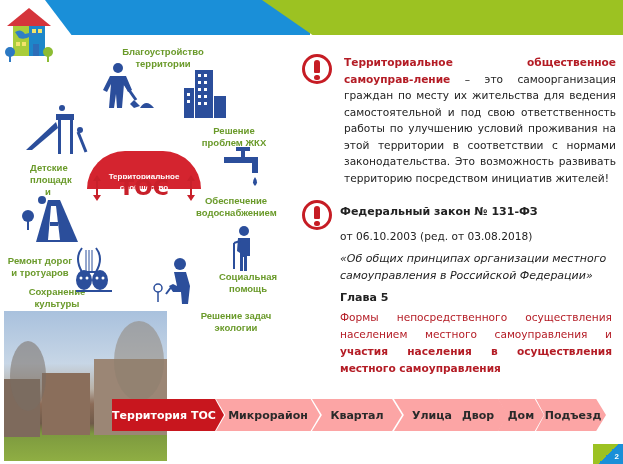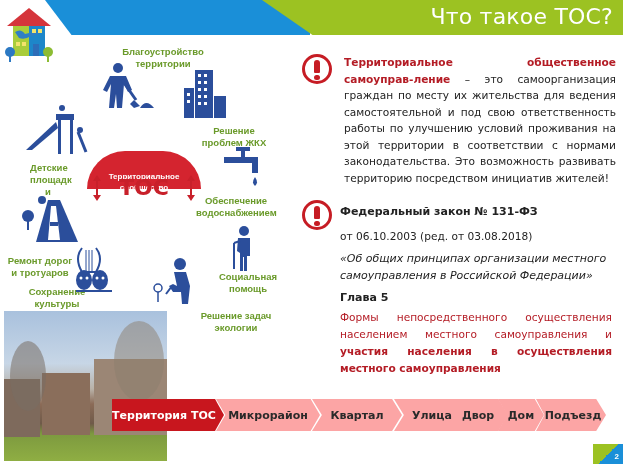--- a/index.html
+++ b/index.html
@@ -73,21 +73,20 @@
   .pagenum { position: absolute; right: 0; bottom: 0; width: 30px; height: 20px;
     background: linear-gradient(135deg, #9cc222 50%, #1a8fd8 50%); }
   .pagenum span { position: absolute; right: 4px; bottom: 3px; color: #fff; font-size: 8px; font-weight: bold; }
 </style>
 </head>
 <body>
 
 <div class="header">
   <div class="banner-blue2"></div>
   <div class="banner-green"></div>
-  <div class="title">Что такое ТОС?</div>
 </div>
 
 <svg class="logo" viewBox="0 0 48 58">
   <polygon points="2,20 24,2 46,20" fill="#d5353b"></polygon>
   <rect x="8" y="20" width="16" height="30" fill="#a9cd3a"></rect>
   <rect x="24" y="20" width="16" height="30" fill="#1d86c9"></rect>
   <path d="M10 26 q6 -4 10 2 l8 -2 q4 -2 6 2 l-8 2 q-6 4 -12 2z" fill="#2f7fc5"></path>
   <rect x="27" y="23" width="4" height="4" fill="#f2e36b"></rect>
     <rect x="33" y="23" width="4" height="4" fill="#f2e36b"></rect>
   <rect x="11" y="36" width="4" height="4" fill="#f2e36b"></rect>

